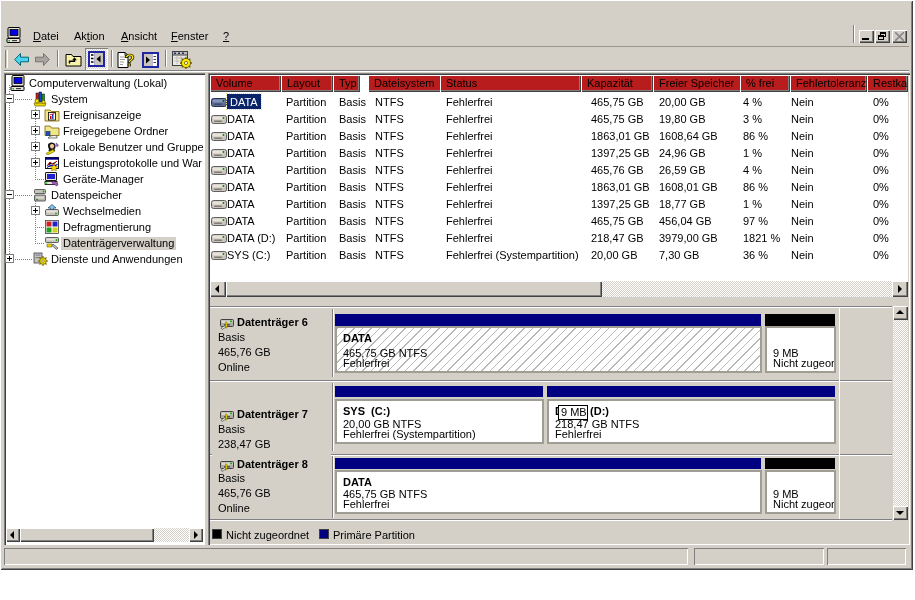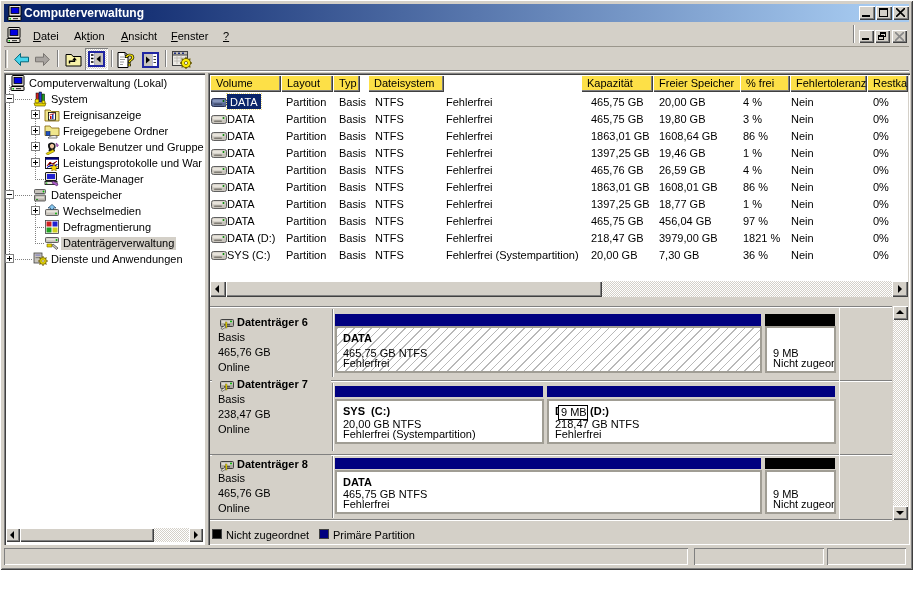--- a/index.html
+++ b/index.html
@@ -25,21 +25,21 @@
 box-shadow:inset 1px 1px 0 #808080, inset 2px 2px 0 #404040, inset -1px -1px 0 #fff;}
 #rcontent{position:absolute;left:2px;top:2px;width:698px;height:468px;overflow:hidden;}
 #statusbar{position:absolute;left:4px;top:547px;width:905px;height:21px;}
 .scell{position:absolute;top:1px;height:17px;background:#d4d0c8;
 box-shadow:inset 1px 1px 0 #808080, inset -1px -1px 0 #fff;}
 .tree-row{position:absolute;height:16px;white-space:nowrap;}
 .titem{position:absolute;top:2px;padding:0 2px;line-height:13px;}
 .exp{position:absolute;width:9px;height:9px;background:#fff;border:1px solid #808080;}
 .exp i{position:absolute;left:1px;top:3px;width:5px;height:1px;background:#000;}
 .exp.plus b{position:absolute;left:3px;top:1px;width:1px;height:5px;background:#000;}
-.hdrcell{position:absolute;top:0;height:17px;background:#fde047;
+.hdrcell{position:absolute;top:0;height:17px;background:#b91c1c;
 box-shadow:inset 1px 1px 0 #fff, inset -1px -1px 0 #404040, inset -2px -2px 0 #808080;line-height:16px;padding-left:6px;}
 .lrow{position:absolute;left:0;width:698px;height:17px;white-space:nowrap;}
 .lc{position:absolute;top:2px;}
 .sb{background:#d4d0c8;}
 .sbtrack{background-color:#d4d0c8;background-image:linear-gradient(45deg,#fff 25%,transparent 25%,transparent 75%,#fff 75%),linear-gradient(45deg,#fff 25%,transparent 25%,transparent 75%,#fff 75%);background-size:2px 2px;background-position:0 0,1px 1px;}
 .sbtn{position:absolute;background:#d4d0c8;box-shadow:inset 1px 1px 0 #fff, inset -1px -1px 0 #404040, inset -2px -2px 0 #808080;}
 .arrow{position:absolute;width:0;height:0;}
 .dlabel{position:absolute;left:2px;width:119px;background:#d4d0c8;}
 .band{position:absolute;height:12px;background:#000080;}
 .pbody{position:absolute;background:#fff;border:2px solid #a09d94;overflow:hidden;white-space:nowrap;}
@@ -156,37 +156,20 @@
   <rect x="3.5" y="6" width="5" height="1.2" fill="#808080"></rect>
   <g transform="translate(11,10)">
           <circle r="3.4" fill="#e8d800" stroke="#706000" stroke-width="0.8"></circle>
           <circle r="1.2" fill="#fff" stroke="#706000" stroke-width="0.6"></circle>
           <path d="M0 -3.4 V-5 M2.4 -2.4 L3.5 -3.5 M3.4 0 H5 M2.4 2.4 L3.5 3.5 M0 3.4 V5 M-2.4 2.4 L-3.5 3.5 M-3.4 0 H-5 M-2.4 -2.4 L-3.5 -3.5" stroke="#706000" stroke-width="1.1"></path>
         </g>
 </symbol>
 </defs>
 </svg>
 <div id="win">
-  <div id="title">
-    <svg class="i16" style="left:3px;top:1px" width="16" height="16">
-        <use href="#ic-comp"></use>
-      </svg>
-    <span class="txt">Computerverwaltung</span>
-    <div class="capbtn" style="left:855px">
-        <div class="abs" style="left:3px;top:9px;width:8px;height:2px;background:#000"></div>
-      </div>
-    <div class="capbtn" style="left:872px">
-        <div class="abs" style="left:3px;top:2px;width:9px;height:9px;border:1px solid #000;border-top-width:2px"></div>
-      </div>
-    <div class="capbtn" style="left:889px">
-        <svg class="abs" style="left:3px;top:2px" width="9" height="9" viewBox="0 0 9 9">
-          <path d="M0 0 L9 9 M9 0 L0 9" stroke="#000" stroke-width="1.6"></path>
-        </svg>
-      </div>
-  </div>
   <div id="menubar">
     <svg class="i16" style="left:2px;top:5px" width="16" height="16">
         <use href="#ic-comp"></use>
       </svg>
     <span class="mi" style="left:29px"><span class="u">D</span>atei</span>
     <span class="mi" style="left:70px">Ak<span class="u">t</span>ion</span>
     <span class="mi" style="left:117px"><span class="u">A</span>nsicht</span>
     <span class="mi" style="left:167px"><span class="u">F</span>enster</span>
     <span class="mi" style="left:219px"><span class="u">?</span></span>
     <div class="abs etchv" style="left:849px;top:3px;width:2px;height:18px"></div>
@@ -378,20 +361,21 @@
         </div>
     </div>
   </div>
   <div id="rpane">
       <div id="rcontent">
     <div class="abs" style="left:0;top:0;width:698px;height:206px;background:#fff"></div>
     <div class="hdrcell" style="left:0;width:71px">Volume</div>
     <div class="hdrcell" style="left:71px;width:52px">Layout</div>
     <div class="hdrcell" style="left:123px;width:27px">Typ</div>
     <div class="hdrcell" style="left:158px;width:76px">Dateisystem</div>
+    <div class="hdrcell" style="left:230px;width:141px">Status</div>
     <div class="hdrcell" style="left:371px;width:72px">Kapazität</div>
     <div class="hdrcell" style="left:443px;width:97px">Freier Speicher</div>
     <div class="hdrcell" style="left:530px;width:50px">% frei</div>
     <div class="hdrcell" style="left:580px;width:77px">Fehlertoleranz</div>
     <div class="hdrcell" style="left:657px;width:41px">Restkapa</div>
     <div id="listrows">
           <div class="lrow" style="top:19px">
 <svg class="abs" style="left:1px;top:1px" width="16" height="14">
               <use href="#ic-vol2"></use>
             </svg>
@@ -439,21 +423,21 @@
 <div class="lrow" style="top:70px">
 <svg class="abs" style="left:1px;top:1px" width="16" height="14">
               <use href="#ic-vol"></use>
             </svg>
 <span class="lc" style="left:17px">DATA</span>
 <span class="lc" style="left:76px">Partition</span>
 <span class="lc" style="left:129px">Basis</span>
 <span class="lc" style="left:165px">NTFS</span>
 <span class="lc" style="left:236px">Fehlerfrei</span>
 <span class="lc" style="left:381px">1397,25 GB</span>
-<span class="lc" style="left:449px">19,46 GB</span>
+<span class="lc" style="left:449px">24,96 GB</span>
 <span class="lc" style="left:533px">1 %</span>
 <span class="lc" style="left:581px">Nein</span>
 <span class="lc" style="left:663px">0%</span>
 </div>
 <div class="lrow" style="top:87px">
 <svg class="abs" style="left:1px;top:1px" width="16" height="14">
               <use href="#ic-vol"></use>
             </svg>
 <span class="lc" style="left:17px">DATA</span>
 <span class="lc" style="left:76px">Partition</span>
@@ -574,21 +558,21 @@
 <div class="pbody hatch" style="left:125px;top:251px;width:427px;height:47px">
             <span class="t1">DATA</span>
             <span class="t2" style="top:19px">465,75 GB NTFS</span>
             <span class="t3" style="top:29px">Fehlerfrei</span>
           </div>
 <div class="band" style="left:555px;top:239px;width:70px;background:#000000"></div>
 <div class="pbody" style="left:555px;top:251px;width:71px;height:47px">
             <span class="t2" style="top:19px">9 MB</span>
             <span class="t3" style="top:29px">Nicht zugeordn</span>
           </div>
-<div class="dlabel" style="top:298px;height:64px">
+<div class="dlabel" style="top:328px;height:64px">
 <svg class="abs" style="left:7px;top:4px" width="16" height="16">
               <use href="#ic-disk"></use>
             </svg>
 <span class="abs dtitle" style="left:25px;top:5px">Datenträger 7</span>
 <span class="abs" style="left:6px;top:20px">Basis</span>
 <span class="abs" style="left:6px;top:35px">238,47 GB</span>
 <span class="abs" style="left:6px;top:50px">Online</span>
 </div>
 <div class="abs etchv" style="left:122px;top:308px;width:2px;height:68px"></div>
 <div class="band" style="left:125px;top:311px;width:208px;height:11px;background:#000080"></div>

